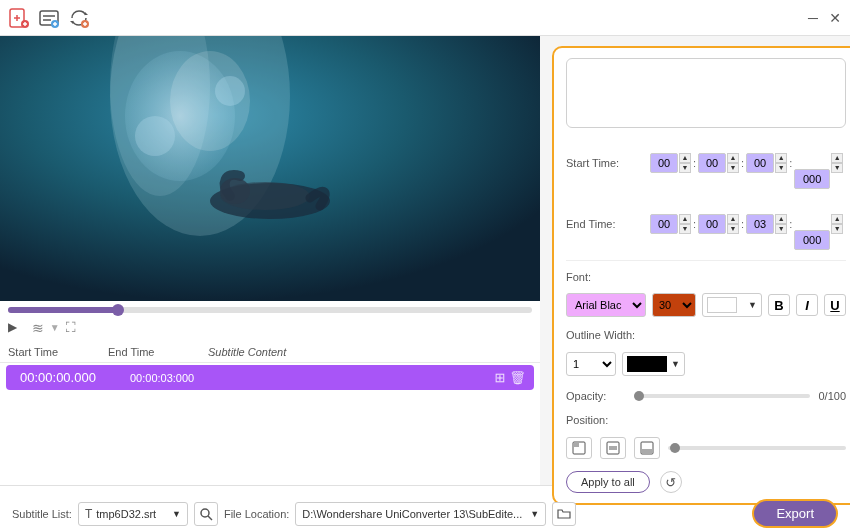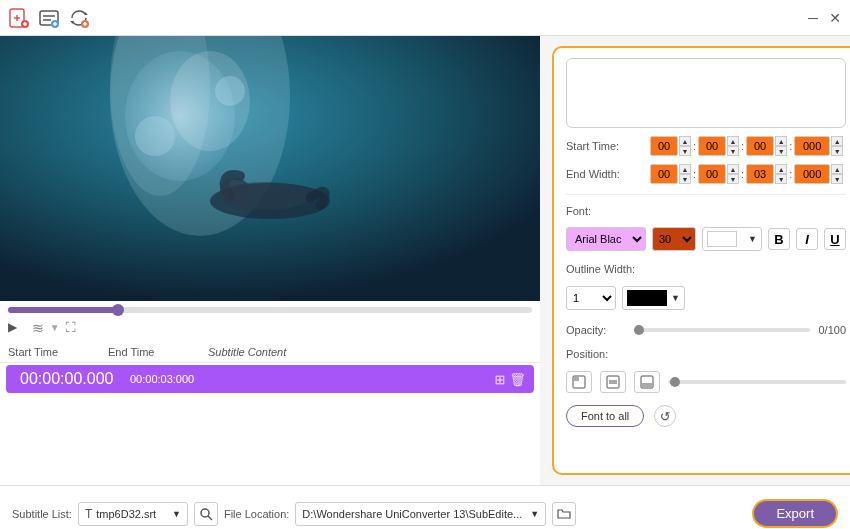--- a/index.html
+++ b/index.html
@@ -147,21 +147,21 @@
       display: flex;
       padding: 5px 8px;
       background: #c084fc55;
       align-items: center;
       border-radius: 4px;
       margin: 2px 6px;
     }
     .subtitle-row.active {
       background: #a855f7;
     }
-    .subtitle-row .col-start { width: 116px; font-size: 16px; color: #fff; padding-left: 6px; }
+    .subtitle-row .col-start { width: 116px; font-size: 13px; color: #fff; padding-left: 6px; }
     .subtitle-row .col-end { width: 100px; font-size: 11px; color: #fff; }
     .subtitle-row .col-content { flex: 1; font-size: 11px; color: #fff; }
     .subtitle-row .row-actions {
       display: flex;
       gap: 4px;
     }
     .row-action-btn {
       color: #fff;
       font-size: 13px;
       cursor: pointer;
@@ -221,21 +221,21 @@
       display: flex;
       align-items: center;
     }
     .spinner-input {
       width: 28px;
       height: 20px;
       border: 1px solid #ccc;
       text-align: center;
       font-size: 11px;
       border-radius: 2px;
-      background: #f97316;
+      background: #c4b5fd;
     }
     .spinner-arrows {
       display: flex;
       flex-direction: column;
       margin-left: 1px;
     }
     .spinner-up, .spinner-down {
       width: 12px;
       height: 10px;
       background: #f0f0f0;
@@ -246,20 +246,21 @@
       justify-content: center;
       font-size: 7px;
       line-height: 1;
     }
     .time-sep {
       color: #666;
       font-size: 11px;
     }
     .spinner-wide {
       width: 36px;
+      margin-top: 33px;
     }
 
     
     .font-row {
       display: flex;
       align-items: center;
       gap: 6px;
     }
     .font-select {
       height: 24px;
@@ -683,21 +684,21 @@
             <input class="spinner-input spinner-wide" type="text" value="000" style="">
             <div class="spinner-arrows">
               <div class="spinner-up">▲</div>
               <div class="spinner-down">▼</div>
             </div>
           </div>
         </div>
       </div>
 
       <div class="time-row">
-        <span class="time-label">End Width:</span>
+        <span class="time-label">End Time:</span>
         <div class="time-spinners">
           <div class="spinner-group">
             <input class="spinner-input" type="text" value="00" style="">
             <div class="spinner-arrows">
               <div class="spinner-up">▲</div>
               <div class="spinner-down">▼</div>
             </div>
           </div>
           <span class="time-sep">:</span>
           <div class="spinner-group">
@@ -800,21 +801,21 @@
             <rect x="1" y="1" width="12" height="12" rx="1" fill="none" stroke="#555" stroke-width="1"></rect>
             <rect x="2" y="8" width="10" height="4" fill="#555" opacity="0.5"></rect>
           </svg>
         </button>
         <div class="pos-slider">
           <div class="pos-thumb"></div>
         </div>
       </div>
 
       <div class="apply-row">
-        <button class="apply-btn">Font to all</button>
+        <button class="apply-btn">Apply to all</button>
         <div class="reset-btn">↺</div>
       </div>
 
     </div>
   </div>
 
 </div>
 
 <div class="bottom-bar">
   <div class="bottom-left">

